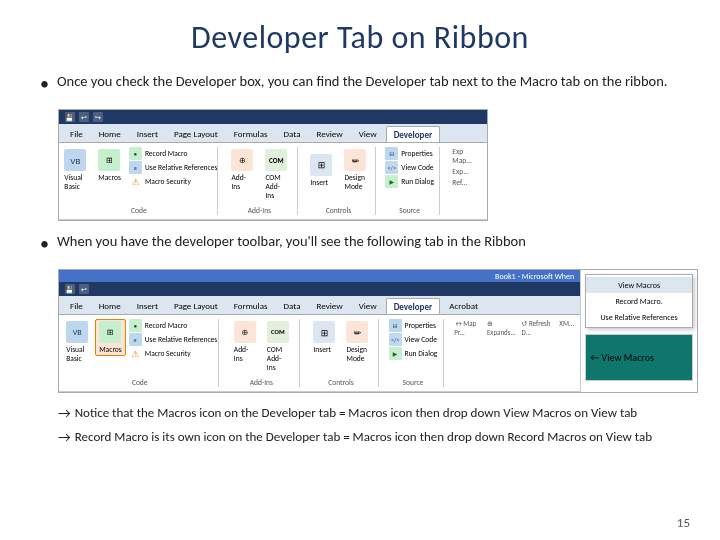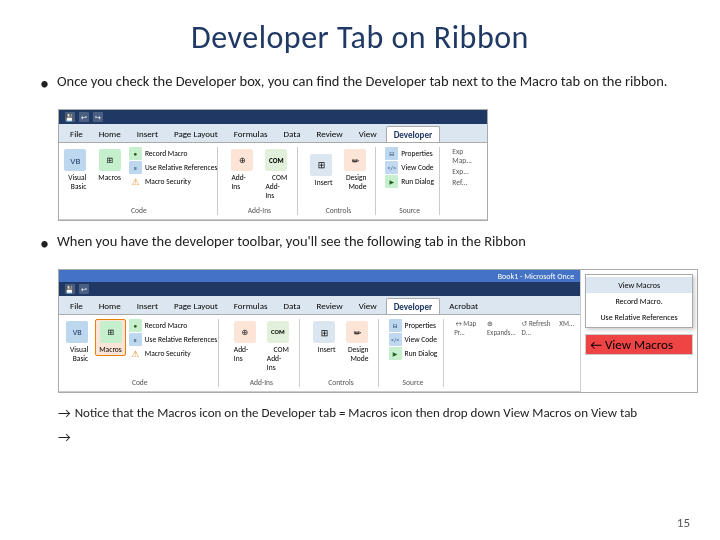--- a/index.html
+++ b/index.html
@@ -93,21 +93,21 @@
     }
     .ribbon-group-label {
       font-size: 7.5px;
       color: #555;
       margin-top: auto;
       padding-top: 2px;
     }
     .ribbon-btn-lg {
       display: flex;
       flex-direction: column;
-      align-items: flex-end;
+      align-items: flex-start;
       font-size: 7.5px;
       cursor: pointer;
       padding: 2px 4px;
     }
     .ribbon-icon-lg {
       width: 22px;
       height: 22px;
       margin-bottom: 2px;
       display: flex;
       align-items: center;
@@ -362,21 +362,21 @@
   </div>
 
   <div class="bullet-item">
     <span class="bullet-dot">•</span>
     <span>When you have the developer toolbar, you'll see the following tab in the Ribbon</span>
   </div>
 
   <div class="screenshot2">
     <div class="ribbon2-left">
 
-      <div class="title-bar">Book1 - Microsoft Once</div>
+      <div class="title-bar">Book1 - Microsoft When</div>
 
       <div class="qat">
         <div class="qat-btn">💾</div>
         <div class="qat-btn">↩</div>
       </div>
 
       <div class="ribbon-tabs">
         <div class="ribbon-tab">File</div>
         <div class="ribbon-tab">Home</div>
         <div class="ribbon-tab">Insert</div>
@@ -477,31 +477,32 @@
       </div>
     </div>
 
     <div class="ribbon2-right">
       <div class="dropdown-menu">
         <div class="dropdown-item hovered">View Macros</div>
         <div class="dropdown-item">Record Macro.</div>
         <div class="dropdown-item">Use Relative References</div>
       </div>
 
-      <div style="margin-top:4px;background:#ef4444;border:1px solid #ccc;padding:2px 4px;font-size:13px;">
+      <div style="margin-top:4px;background:#0f766e;border:1px solid #ccc;padding:16px 4px;font-size:10px;">
         ← View Macros
       </div>
     </div>
   </div>
 
   <div class="arrows-section">
     <div class="arrow-line">
       <span class="arrow-sym">→</span>
       <span>Notice that the Macros icon on the Developer tab = Macros icon then drop down View Macros on View tab</span>
     </div>
     <div class="arrow-line">
       <span class="arrow-sym">→</span>
+      <span>Record Macro is its own icon on the Developer tab = Macros icon then drop down Record Macros on View tab</span>
     </div>
   </div>
 
 </div>
 
 <div class="page-num">15</div>
 
 </body></html>

